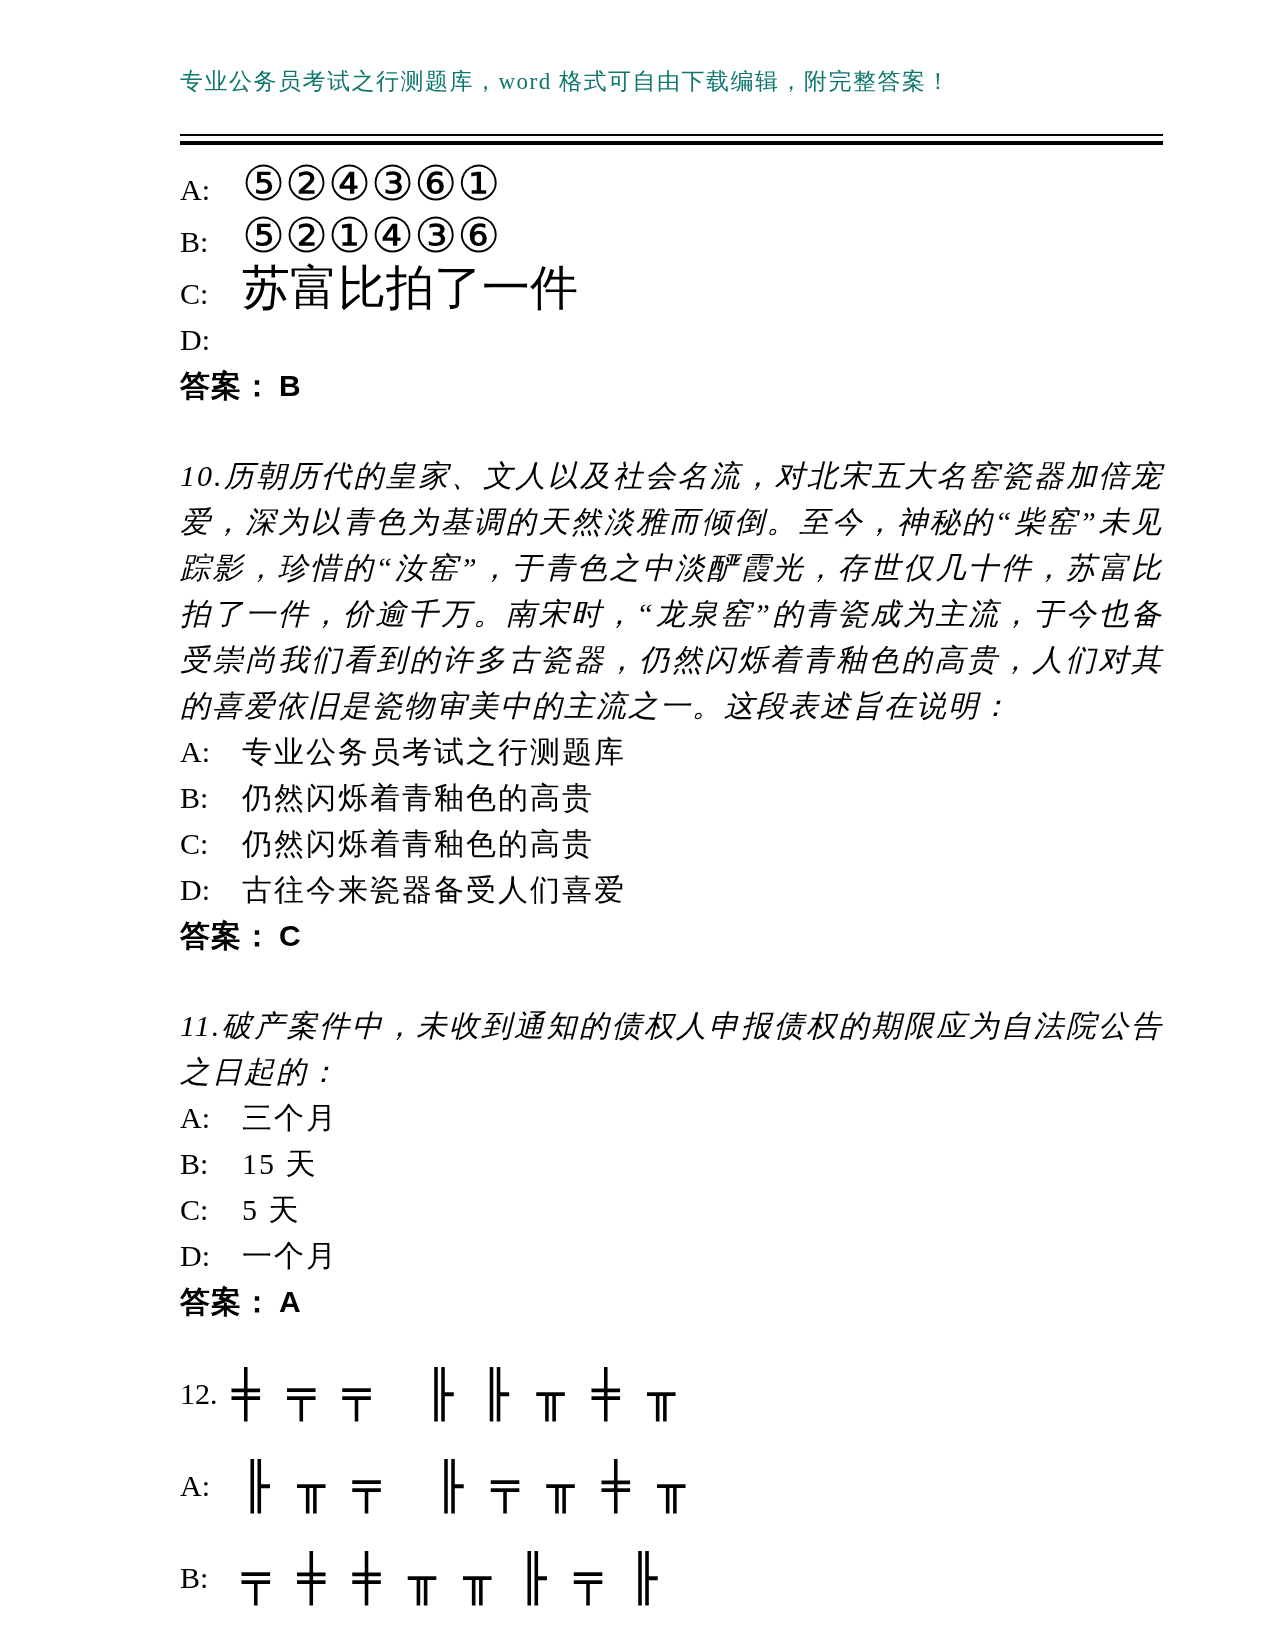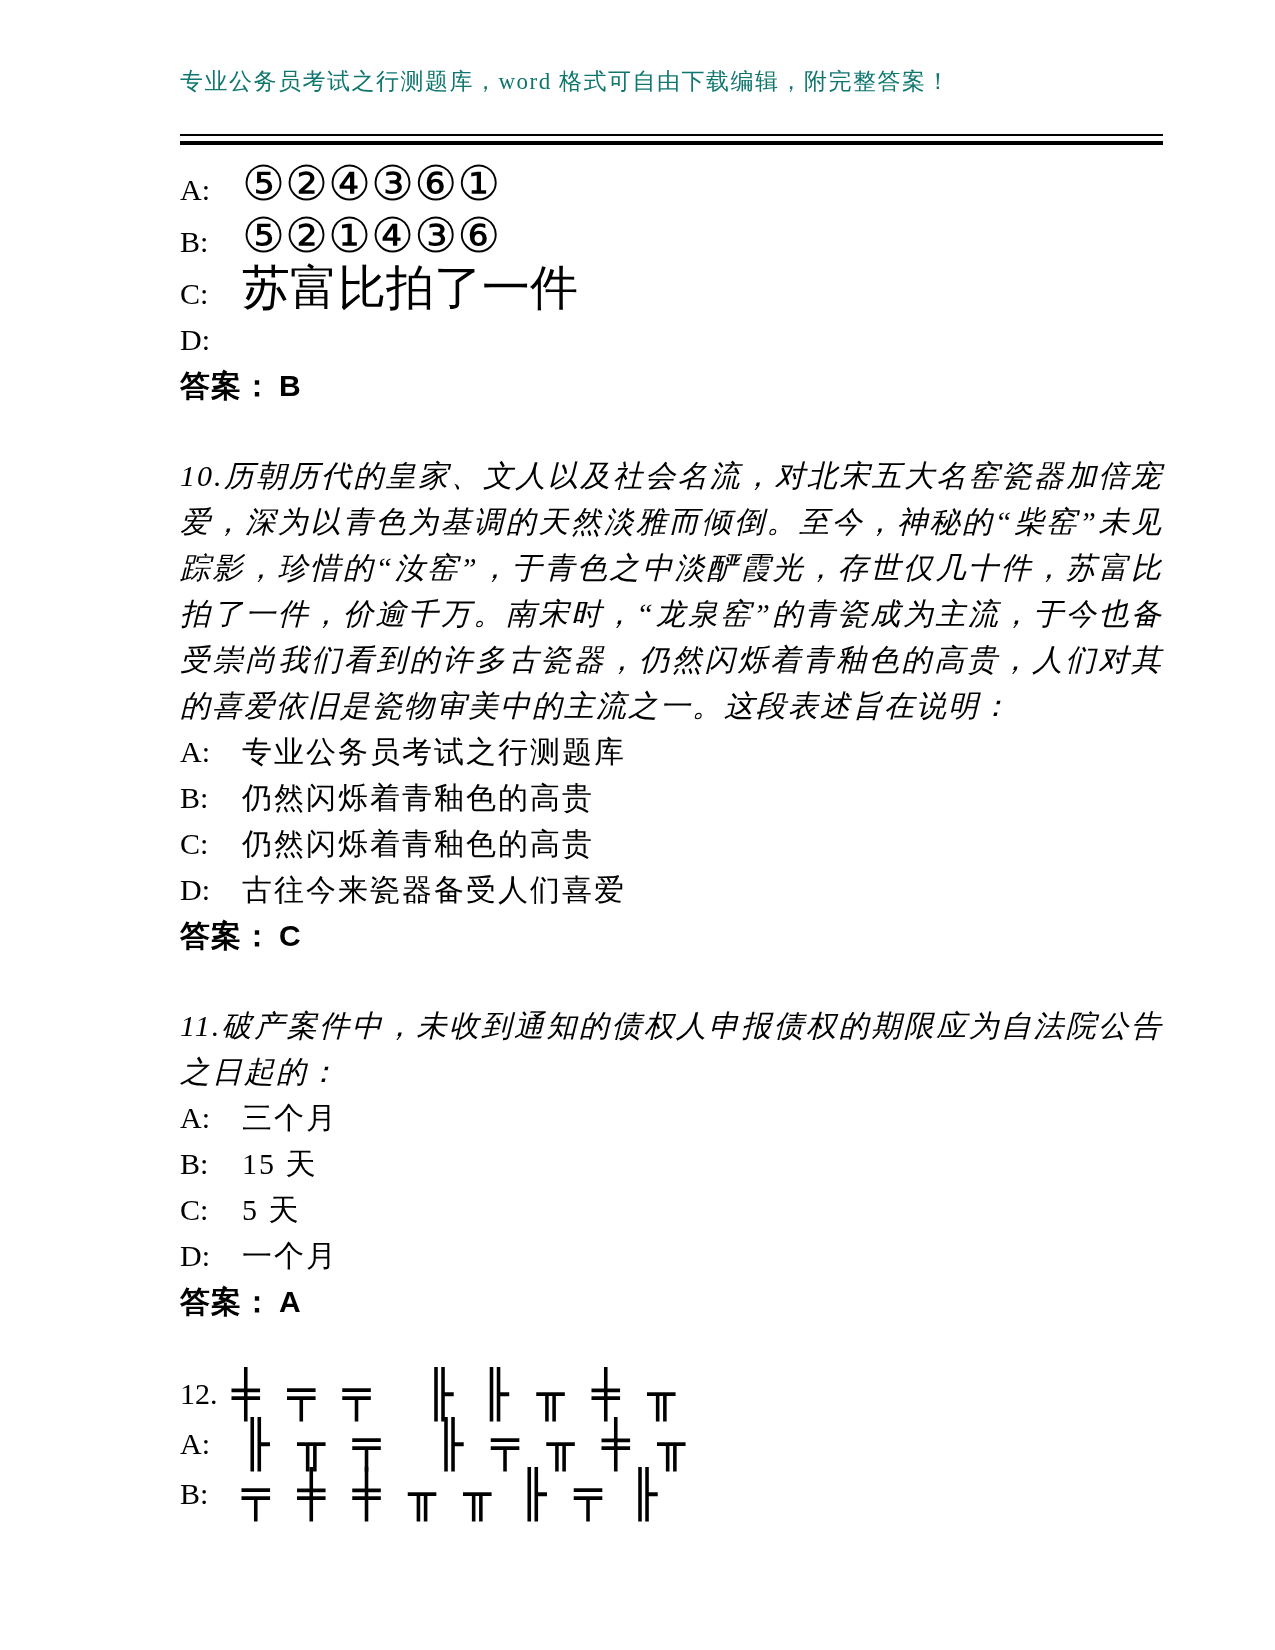--- a/index.html
+++ b/index.html
@@ -67,20 +67,21 @@
     font-family: "Liberation Sans", "DejaVu Sans", sans-serif;
     font-weight: 700;
     margin-left: 6px;
   }
   .symbol-row {
     display: flex;
     align-items: center;
     font-size: 30px;
     line-height: 50px;
     height: 50px;
+    margin-top: 42px;
   }
   .sym-label { flex: 0 0 62px; letter-spacing: 0; }
   .q-number { flex: 0 0 52px; letter-spacing: 0; }
   .symbols {
     font-family: "DejaVu Sans Mono", monospace;
     font-size: 46px;
     letter-spacing: 0;
     white-space: pre;
   }
 </style>

